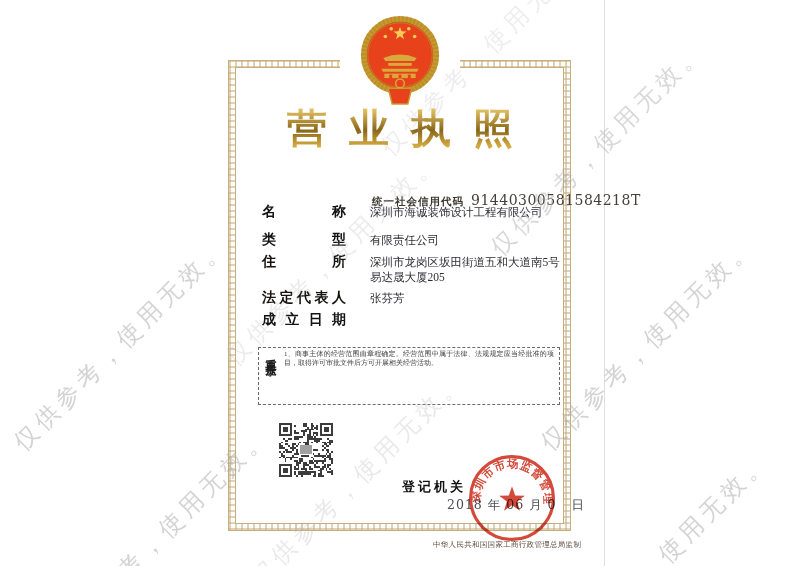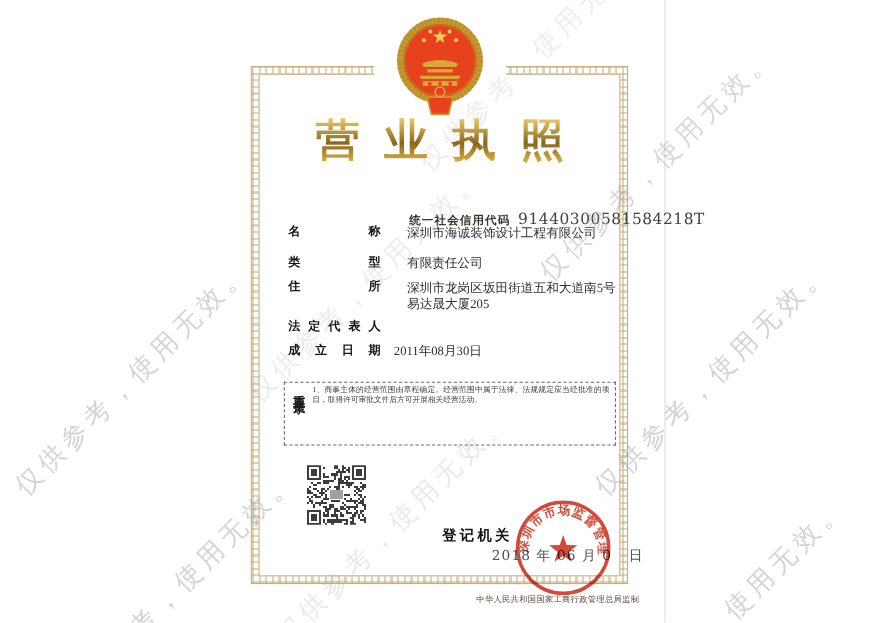--- a/index.html
+++ b/index.html
@@ -25,21 +25,21 @@
     font-family:"DejaVu Serif","Liberation Serif",serif;font-weight:700;
     font-size:40px;letter-spacing:22px;text-indent:22px;line-height:1.1;
     background:linear-gradient(180deg,#e9c766 5%,#8a661a 55%,#d2a93f 90%);
     -webkit-background-clip:text;background-clip:text;color:transparent;
   }
   .credit-row{position:absolute;left:372px;top:164px;display:flex;gap:7px;align-items:baseline;}
   .credit-label{font-weight:700;font-size:10.5px;color:#3a362e;letter-spacing:1px;}
   .credit-value{font-family:"DejaVu Serif",serif;font-size:14px;color:#44403a;letter-spacing:.5px;margin-top:28px;}
   .row{position:absolute;left:262px;width:300px;display:flex;gap:24px;}
   .flabel{
-    width:84px;flex:0 0 84px;font-weight:700;font-size:11px;color:#15130f;
+    width:84px;flex:0 0 84px;font-weight:700;font-size:14px;color:#15130f;
     text-align:justify;text-align-last:justify;font-family:Liberation Mono, monospace;
   }
   .fvalue{
     width:200px;font-family:"Liberation Serif",serif;font-size:11.5px;
     color:#2f2d33;line-height:15px;padding-top:2px;
   }
   .notes{
     position:absolute;left:258px;top:347px;width:302px;height:58px;
     border:1px dashed #6b6b6b;box-sizing:border-box;
     display:flex;gap:7px;padding:2px 5px;
@@ -113,24 +113,24 @@
 <div class="row" style="top:231px;">
   <span class="flabel">类型</span>
   <span class="fvalue">有限责任公司</span>
 </div>
 <div class="row" style="top:253px;">
   <span class="flabel">住所</span>
   <span class="fvalue">深圳市龙岗区坂田街道五和大道南5号易达晟大厦205</span>
 </div>
 <div class="row" style="top:289px;">
   <span class="flabel">法定代表人</span>
+  <span class="fvalue">张芬芳</span>
 </div>
 <div class="row" style="top:311px;gap:12px;">
   <span class="flabel">成立日期</span>
-  <span class="fvalue">2011年08月30日</span>
 </div>
 
 <div class="notes">
   <div class="notes-side">重要提示</div>
   <div class="notes-body">
     <p>1、商事主体的经营范围由章程确定。经营范围中属于法律、法规规定应当经批准的项目，取得许可审批文件后方可开展相关经营活动。</p>
   </div>
 </div>
 
 <svg class="qr" viewBox="0 0 29 29" shape-rendering="crispEdges" aria-hidden="true">

